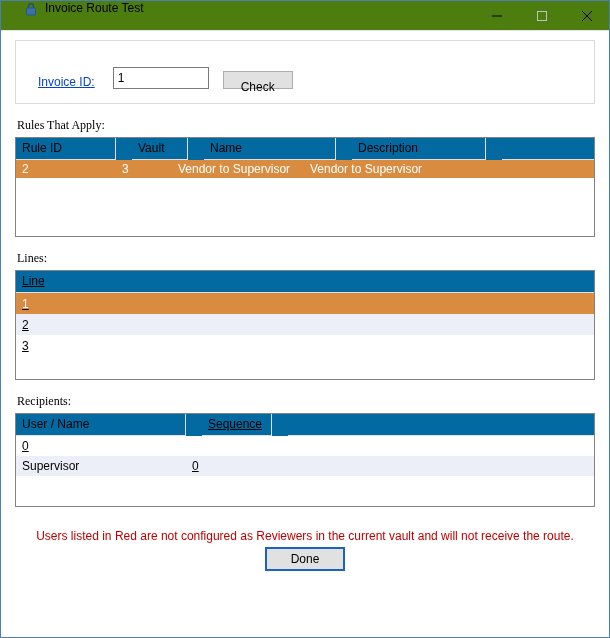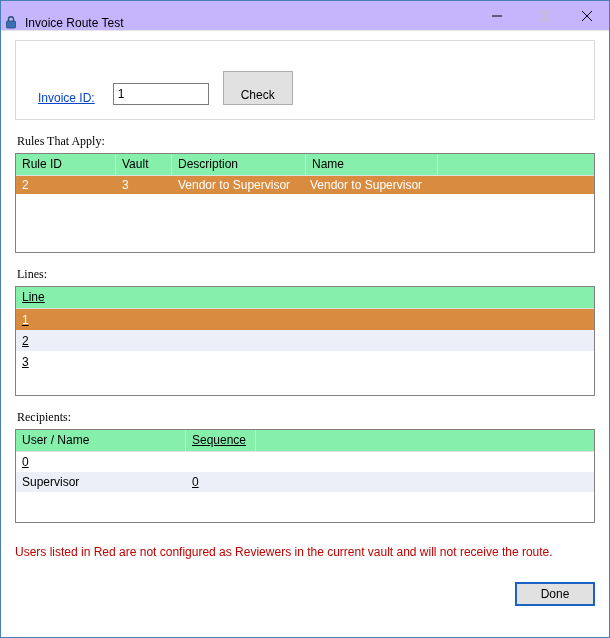--- a/index.html
+++ b/index.html
@@ -18,23 +18,23 @@
     height: 638px;
     border: 1px solid #4a7fb5;
     background: #fff;
     display: flex;
     flex-direction: column;
     box-shadow: 0 0 0 0 rgba(0,0,0,0);
   }
   .titlebar {
     height: 30px;
     display: flex;
-    align-items: flex-end;
-    background: #c4b5fd;
-    padding-left: 2px;
+    align-items: flex-start;
+    background: #4d7c0f;
+    padding-left: 22px;
     border-bottom: 1px solid #e5e5e5;
   }
   .titlebar .icon {
     width: 16px; height: 16px;
     margin-right: 6px;
     display:flex; align-items:center; justify-content:center;
   }
   .titlebar .title { flex: 0 0 auto; }
   .titlebar .spacer { flex: 1; }
   .winbtn {
@@ -72,34 +72,35 @@
     padding: 2px 4px;
     font: inherit;
     margin-right: 14px;
   }
   .btn {
     height: 18px;
     min-width: 70px;
     border:1px solid #adadad;
     background: #e1e1e1;
     font: inherit;
-    padding: 16px 14px;
+    padding: 8px 14px;
     cursor:pointer;
     margin-top:20px;
   }
   .section-label { margin: 0 0 4px 2px; font-family: Liberation Serif, serif; }
   .listview {
     border:1px solid #828282;
     background:#fff;
     overflow:hidden;
   }
   .lv-header {
     display:flex;
     height:22px;
-    background:#86efac;
+    background:#0369a1;
+    gap:16px;
   }
   .lv-header .col {
     border-right:1px solid #e0e0e0;
     border-bottom:1px solid #e0e0e0;
     padding: 3px 6px;
     font-size:12px;
     overflow:hidden;
     white-space:nowrap;
   }
   .lv-header .col:last-child { border-right:none; flex:1;}
@@ -128,25 +129,26 @@
   .lines-lv .c1 { flex:1; }
   .lines-lv .lv-row { height:21px; }
   .recips-lv .h1, .recips-lv .c1 { width:170px; }
   .recips-lv .h2, .recips-lv .c2 { width:70px;text-decoration:underline; }
   .recips-lv .hx { flex:1; }
   .recips-lv .lv-row { height:20px; }
   .footer-note {
     color:#c00000;
     margin-top:22px;
     font-size:12px;
+    text-align:center;
   }
   .button-row {
     display:flex;
-    justify-content:flex-end;
-    margin-top:23px;
+    justify-content:center;
+    margin-top:4px;
   }
   .done-btn {
     height:24px;
     width:80px;
     border:2px solid #1a63c4;
     background:#e1e1e1;
     font:inherit;
     cursor:pointer;
   }
 </style>
@@ -189,22 +191,22 @@
         <input class="textbox" type="text" value="1" style="">
         <button class="btn">Check</button>
       </div>
     </div>
 
     <div class="section-label">Rules That Apply:</div>
     <div class="listview rules-lv">
       <div class="lv-header">
         <div class="col h1">Rule ID</div>
         <div class="col h2">Vault</div>
+        <div class="col h3">Name</div>
         <div class="col h4">Description</div>
-        <div class="col h3">Name</div>
         <div class="col hx"></div>
       </div>
       <div class="lv-body">
         <div class="lv-row sel">
           <div class="cell c1">2</div>
           <div class="cell c2">3</div>
           <div class="cell c3">Vendor to Supervisor</div>
           <div class="cell c4">Vendor to Supervisor</div>
         </div>
       </div>

